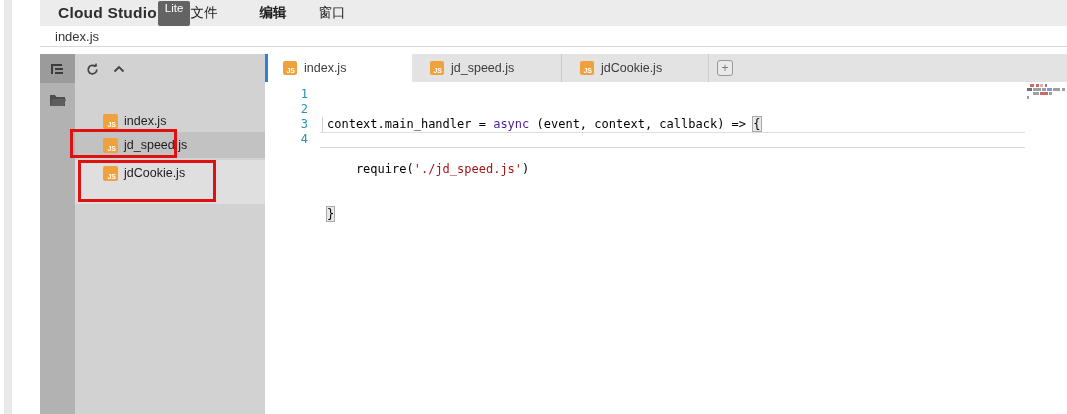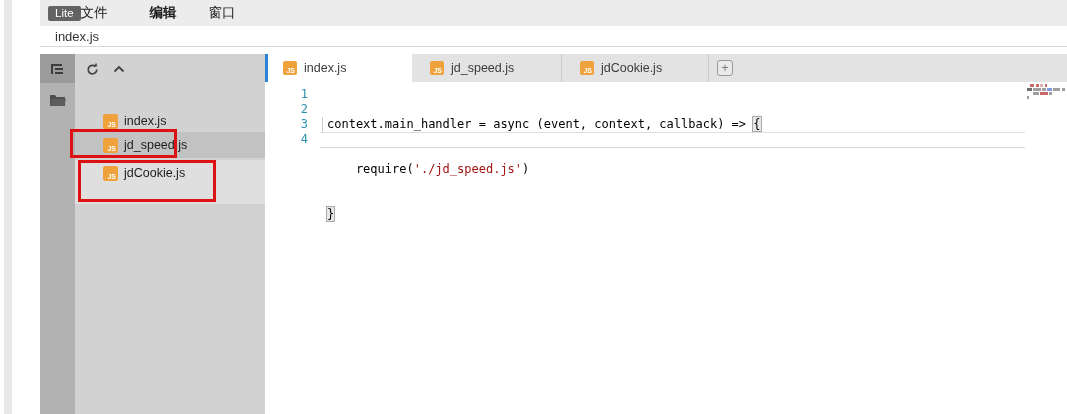--- a/index.html
+++ b/index.html
@@ -10,22 +10,22 @@
   
   #page { position:relative; width:1067px; height:414px; background:#fff; }
   #left-strip { left:4px; top:0; width:8px; height:414px; background:#e9e9e9; }
 
   #app { left:40px; top:0; right:0; bottom:0; }
 
   
   #menubar { left:0; right:0; top:0; height:26px; background:#ececec;
              display:flex; align-items:center; }
   #logo { margin-left:18px; font-size:15.5px; font-weight:bold; color:#2d2d2d; letter-spacing:.2px; }
-  #lite-badge { margin-left:8px; background:#636363; color:#fff; font-size:11.5px;
-                padding:1px 7px 2px; border-radius:2px; }
+  #lite-badge { margin-left:1px; background:#636363; color:#fff; font-size:11.5px;
+                padding:1px 7px 12px; border-radius:2px; }
   .menu-item { font-size:13.5px; color:#1c1c1c; }
   #menu-file { }
   #menu-edit { margin-left:42px;font-weight:bold; }
   #menu-window { margin-left:32px; }
 
   
   #breadcrumb { left:0; right:0; top:26px; height:21px; background:#fff;
                 border-bottom:1px solid #d8d8d8; display:flex; align-items:center;
                 padding-left:15px; font-size:13px; color:#333; }
 
@@ -72,21 +72,21 @@
                      color:#7a7a7a; font-size:12px; line-height:14px; text-align:center; background:#e9e9e9; }
 
   
   #codearea { position:absolute; left:0; right:0; top:28px; bottom:0; background:#fff; }
   #gutter { position:absolute; left:0; top:5px; width:43px; text-align:right;
             font-family:"DejaVu Sans Mono", monospace; font-size:12px; line-height:15px;
             color:#2b91af; }
   #code { position:absolute; left:62px; top:5px; font-family:"DejaVu Sans Mono", monospace;
           font-size:12px; line-height:15px; color:#000; white-space:pre; }
   .str { color:#a31515; }
-  .kw  { color:#000000; }
+  .kw  { color:#4c1d95; }
   .bk  { outline:1px solid #a9a9a9; background:#e8e8e8; }
   #current-line { position:absolute; left:55px; top:50px; width:705px; height:16px;
                   border-top:1px solid #dedede; border-bottom:1px solid #d8d8d8; }
   #indent-guide { position:absolute; left:57px; top:35px; width:1px; height:15px; background:#cfcfcf; }
 
   
   #minimap { position:absolute; left:762px; top:2px; width:38px; }
   .mrow { display:flex; height:2.5px; margin-bottom:1.5px; }
   .mseg { height:2.5px; flex:none; }
   .m-red { background:#c96a6a; } .m-pink { background:#dfb0b0; }
@@ -103,20 +103,21 @@
 </head>
 <body>
 
 <div id="page">
 
   <div id="left-strip" class="abs"></div>
 
   <div id="app" class="abs">
 
     <div id="menubar" class="abs">
+      <span id="logo">Cloud Studio</span>
       <span id="lite-badge">Lite</span>
       <span class="menu-item" id="menu-file">文件</span>
       <span class="menu-item" id="menu-edit">编辑</span>
       <span class="menu-item" id="menu-window">窗口</span>
     </div>
 
     <div id="breadcrumb" class="abs">
       <span>index.js</span>
     </div>
 

